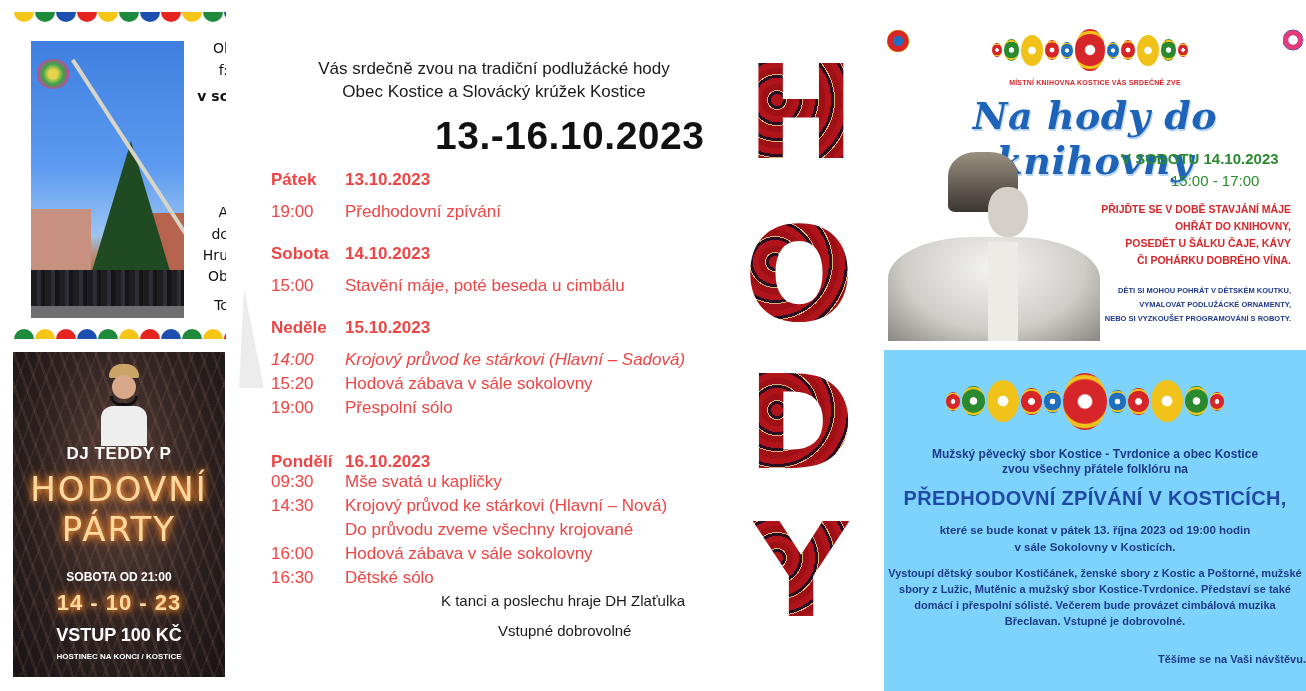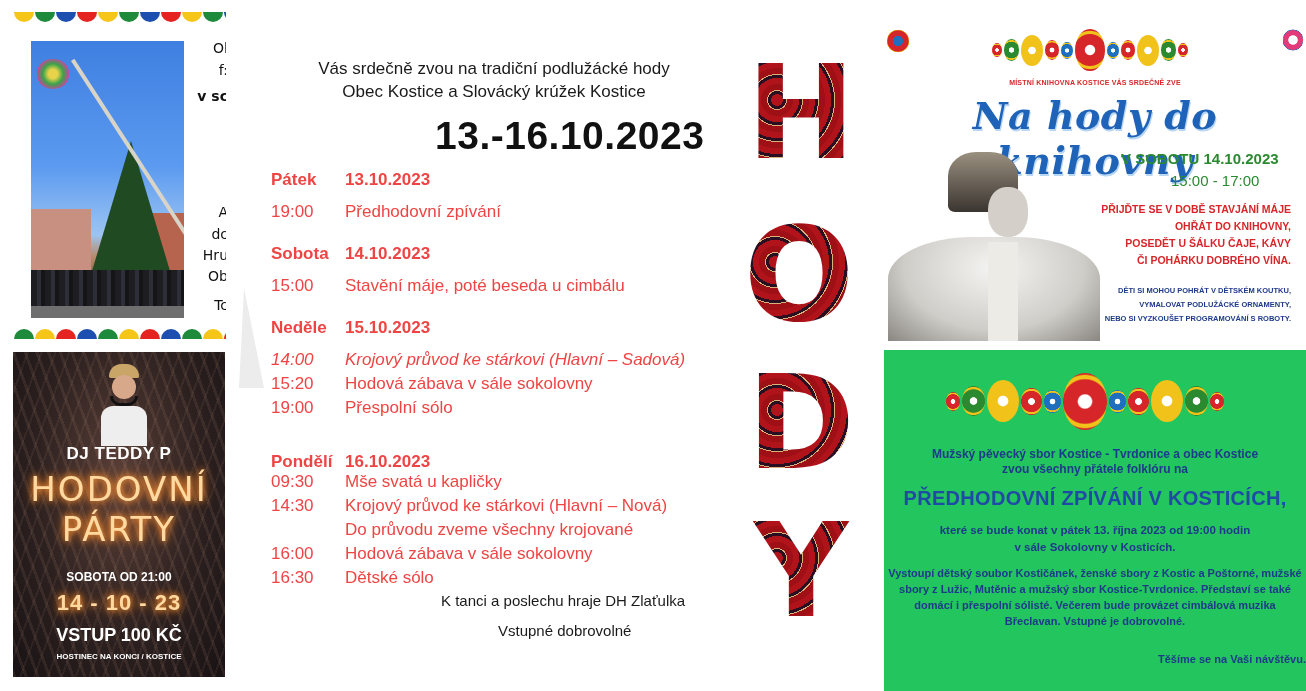--- a/index.html
+++ b/index.html
@@ -90,21 +90,21 @@
   .library .woman .head-scarf { position: absolute; left: 60px; top: 5px; width: 70px; height: 60px; background: linear-gradient(#9a9080, #3b3530); border-radius: 40% 40% 10% 10%; }
   .library .woman .face { position: absolute; left: 100px; top: 40px; width: 40px; height: 50px; background: #d4cfc9; border-radius: 45%; }
   .library .woman .body { position: absolute; left: 0; top: 90px; width: 212px; height: 104px; background: radial-gradient(ellipse at 50% 30%, #f4f4f2 0%, #cfcdc8 60%, #8a8782 100%); border-radius: 40% 40% 0 0; }
   .library .woman .ribbon { position: absolute; left: 100px; top: 95px; width: 30px; height: 99px; background: #ecebe6; }
   .library .when { position: absolute; left: 237px; top: 150px; font-size: 15px; font-weight: bold; color: #2b8a2f; }
   .library .hours { position: absolute; left: 287px; top: 172px; font-size: 15px; font-weight: normal; color: #2b8a2f; }
   .library .red-lines { position: absolute; right: 15px; top: 201px; width: 200px; text-align: right; font-size: 10.5px; line-height: 17px; font-weight: bold; color: #d7262a; }
   .library .blue-lines { position: absolute; right: 15px; top: 284px; width: 220px; text-align: right; font-size: 7.5px; line-height: 14px; font-weight: bold; color: #1e3a8a; }
 
   
-  .choir { position: absolute; left: 884px; top: 350px; width: 422px; height: 341px; background: #22c55e; text-align: center; color: #1e3a8a; }
+  .choir { position: absolute; left: 884px; top: 350px; width: 422px; height: 341px; background: #7dd3fc; text-align: center; color: #1e3a8a; }
   .choir .ornament.mid { left: 62px; top: 18px; width: 278px; height: 66px; }
   .choir .c-invite { position: absolute; top: 97px; width: 100%; font-size: 12px; line-height: 15px; font-weight: bold; }
   .choir .c-title { position: absolute; top: 137px; width: 100%; font-size: 20px; font-weight: bold; color: #1f4aa6; letter-spacing: 0.3px; }
   .choir .c-when { position: absolute; top: 172px; width: 100%; font-size: 11.5px; line-height: 17px; font-weight: bold; }
   .choir .c-desc { position: absolute; top: 215px; left: 4px; width: 414px; font-size: 11px; line-height: 16px; font-weight: bold; }
   .choir .c-thanks { position: absolute; top: 303px; width: 100%; font-size: 11px; font-weight: bold; text-align: right; }
 </style>
 </head>
 <body>
 

